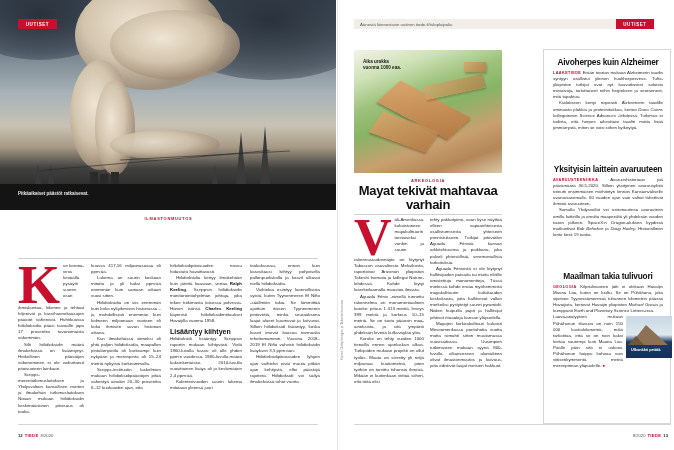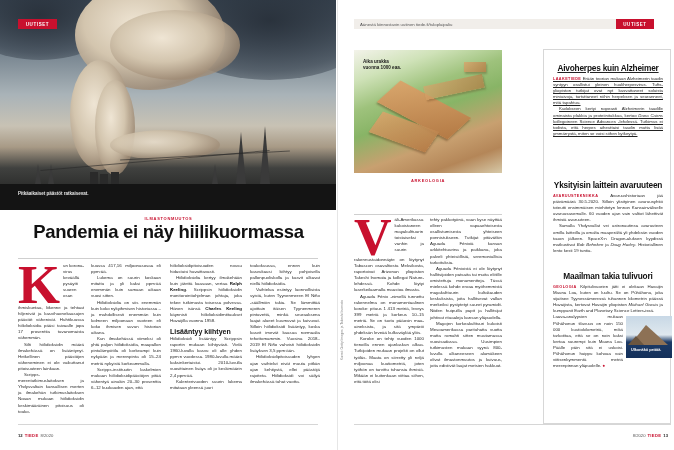--- a/index.html
+++ b/index.html
@@ -101,21 +101,20 @@
       <div class="pylon small" style="left:48px;"></div>
       <div class="pylon small" style="left:212px;"></div>
       <div class="wire" style="left:40px; top:160px; width:230px; transform:rotate(-5deg);"></div>
       <div class="wire" style="left:120px; top:155px; width:170px; transform:rotate(-3deg);"></div>
       <div class="ground"></div>
       <div class="section-tag">UUTISET</div>
       <div class="hero-caption">Pitkäaikaiset päästöt ratkaisevat.</div>
     </div>
 
     <div class="kicker left-kicker">ILMASTONMUUTOS</div>
-    <div class="headline left-headline">Pandemia ei näy hiilikuormassa</div>
     <div class="rule" style="left:18px; width:300px; top:258px;"></div>
 
     <div class="col" style="left:18px; top:263px; width:66px;">
       <p><span class="dropcap">K</span><span>un korona-virus keväällä pysäytti suuren osan ihmiskuntaa, liikenne ja tehtaat hiljenivät ja kasvihuonekaasujen päästöt vähenivät. Huhtikuussa hiilidioksidia pääsi taivaalle jopa 17 prosenttia tavanomaista vähemmän.</span></p>
       <p>Silti hiilidioksidin määrä ilmakehässä on lisääntynyt. Hetkellinen päästöjen väheneminen ei ole vaikuttanut pitoisuuteen lainkaan.</p>
       <p>Scripps-merentutkimuslaitoksen ja Yhdysvaltain kansallisen merten ja ilmakehän tutkimuslaitoksen Noaan mukaan hiilidioksidin keskimääräinen pitoisuus oli touko-</p>
     </div>
 
     <div class="col" style="left:91px; top:263px; width:70px;">
       <p>kuussa 417,16 miljoonasosaa eli ppm:ää.</p>
@@ -155,46 +154,47 @@
 
     <div class="maya-photo">
       <div class="platform" style="left:30px; top:45px; width:80px; height:30px; transform:rotate(28deg) skewX(-20deg);"></div>
       <div class="platform" style="left:20px; top:70px; width:60px; height:24px; transform:rotate(20deg) skewX(-15deg); opacity:0.9"></div>
       <div class="platform" style="left:70px; top:30px; width:60px; height:14px; transform:rotate(-12deg); opacity:0.7"></div>
       <div class="platform" style="left:110px; top:12px; width:22px; height:10px; opacity:0.8"></div>
       <div class="label">Aika urakka vuonna 1000 eaa.</div>
     </div>
 
     <div class="kicker maya-kicker">ARKEOLOGIA</div>
+    <div class="headline maya-headline">Mayat tekivät mahtavaa varhain</div>
     <div class="rule" style="left:16px; width:148px; top:214px;"></div>
 
     <div class="sidecredit">Kuvat: Getty Images ja Takeshi Inomata</div>
 
     <div class="col" style="left:16px; top:217px; width:70px;">
       <p><span class="dropcap" style="font-size:52px; line-height:38px;">V</span><span>äli-Amerikassa kukoistaneen mayakulttuurin toistaiseksi vanhin ja suurin rakennustaidonnäyte on löytynyt Tabascon osavaltiosta Meksikosta, raportoivat Arizonan yliopiston Takeshi Inomata ja kollegat Nature-lehdessä. Kohde löytyi laserkeilaamalla maastoa ilmasta.</span></p>
       <p>Aguada Fénix -nimellä tunnettu rakennelma on monumentaalinen koroke: pituus 1 413 metriä, leveys 399 metriä ja korkeus 10–15 metriä. Se on tuotu pääosin maa-aineksista, ja sitä ympäröi yhdeksän leveää kulkuväylää ylös.</p>
       <p>Koroke on tehty vuoden 1000 tienoilla ennen ajanlaskun alkua. Tutkijoiden mukaan projekti on ollut työläs. Maata on siirretty yli neljä miljoonaa kuutiometriä, joten työhön on tarvittu tuhansia ihmisiä. Mikään ei kuitenkaan viittaa siihen, että töitä olisi</p>
     </div>
 
     <div class="col" style="left:92px; top:217px; width:72px;">
       <p>tehty pakkotyönä, vaan kyse näyttää olleen vapaaehtoisesta osallistumisesta yhteiseen ponnistukseen. Tutkijat pitävätkin Aguada Fénixiä kansan arkkitehtuurina ja paikkana, joka palveli yhteisöllisiä, seremoniallisia tarkoituksia.</p>
       <p>Aguada Fénixistä ei ole löytynyt hallitsijoiden patsaita tai muita eliitille omistettuja monumentteja. Tässä mielessä kohde eroaa myöhemmistä mayakulttuurin kultakauden keskuksista, joita hallitsevat vallan merkeiksi pystytetyt suuret pyramidit. Niiden huipuilla papit ja hallitsijat johtivat rituaaleja kansan yläpuolella.</p>
       <p>Mayojen korkeakulttuuri kukoisti Mesoamerikassa parituhatta vuotta mutta romahti sitten muutamassa vuosisadassa. Uusimpien tutkimusten mukaan syynä 800-luvulla alkaneeseen alamäkeen olivat ilmastonmuutos ja kuivuus, joita edistivät laajat metsien hakkuut.</p>
     </div>
 
     <div class="sidebar-box">
-      <div class="sb-section" style="top:13px;text-decoration:underline;">
+      <div class="sb-section" style="top:7px;">
         <h2>Aivoherpes kuin Alzheimer</h2>
         <div class="sb-text">
           <p><span class="lbl">LÄÄKETIEDE</span><span> Erään teorian mukaan Alzheimerin taudin syntyyn osallistui yleinen huuliherpesvirus. Tufts-yliopiston tutkijat ovat nyt kasvattaneet soluista miniaivoja, tartuttaneet niihin herpeksen ja seuranneet, mitä tapahtuu.</span></p>
           <p><span>Kudokseen kertyi nopeasti Alzheimerin taudille ominaista plakkia ja proteiinitakkua, kertoo </span><i>Dana Cairns</i><span> kollegoineen Science Advances -lehdessä. Tutkimus ei todista, että herpes aiheuttaisi taudin mutta lisää ymmärrystä, miten se voisi siihen kytkeytyä.</span></p>
         </div>
       </div>
 
-      <div class="sb-section" style="top:130px;">
+      <div class="sb-section" style="top:114px;">
         <h2>Yksityisin laittein avaruuteen</h2>
         <div class="sb-text">
           <p><span class="lbl">AVARUUSTEKNIIKKA</span><span> Avaruushistoriaan jää päivämäärä 30.5.2020. Silloin yksityinen avaruusyhtiö toteutti ensimmäisen miehitetyn lennon Kansainväliselle avaruusasemalle. 60 vuoden ajan vain valtiot lähettivät ihmisiä avaruuteen.</span></p>
           <p><span>Samalla Yhdysvallat vei astronautinsa avaruuteen omilla laitteilla ja omalta maaperältä yli yhdeksän vuoden tauon jälkeen. SpaceX:n Dragon-aluksen kyydissä matkustivat </span><i>Bob Behnken</i><span> ja </span><i>Doug Hurley</i><span>. Historiallinen lento kesti 19 tuntia.</span></p>
         </div>
       </div>
 
       <div class="sb-section" style="top:221px;">
         <h2>Maailman takia tulivuori</h2>
         <div class="sb-text">

